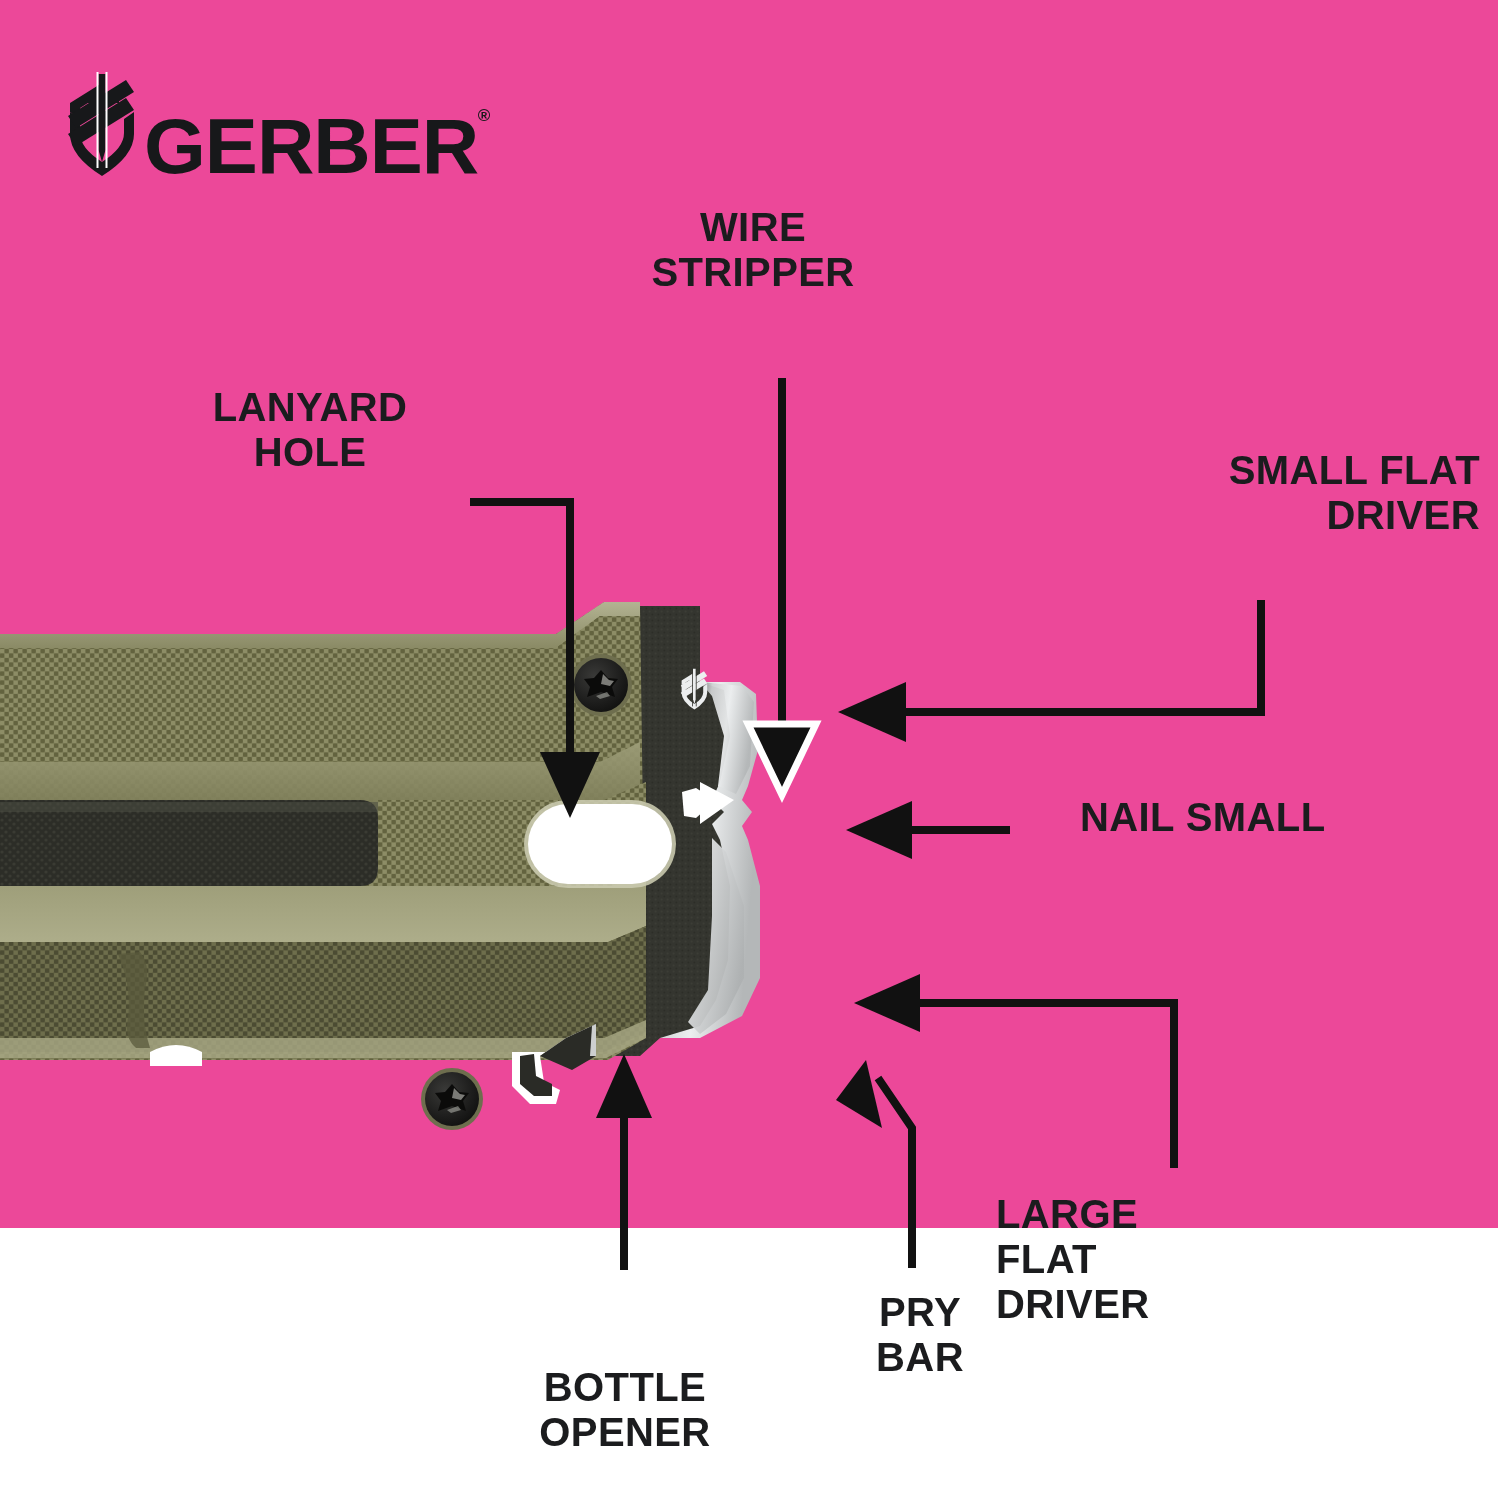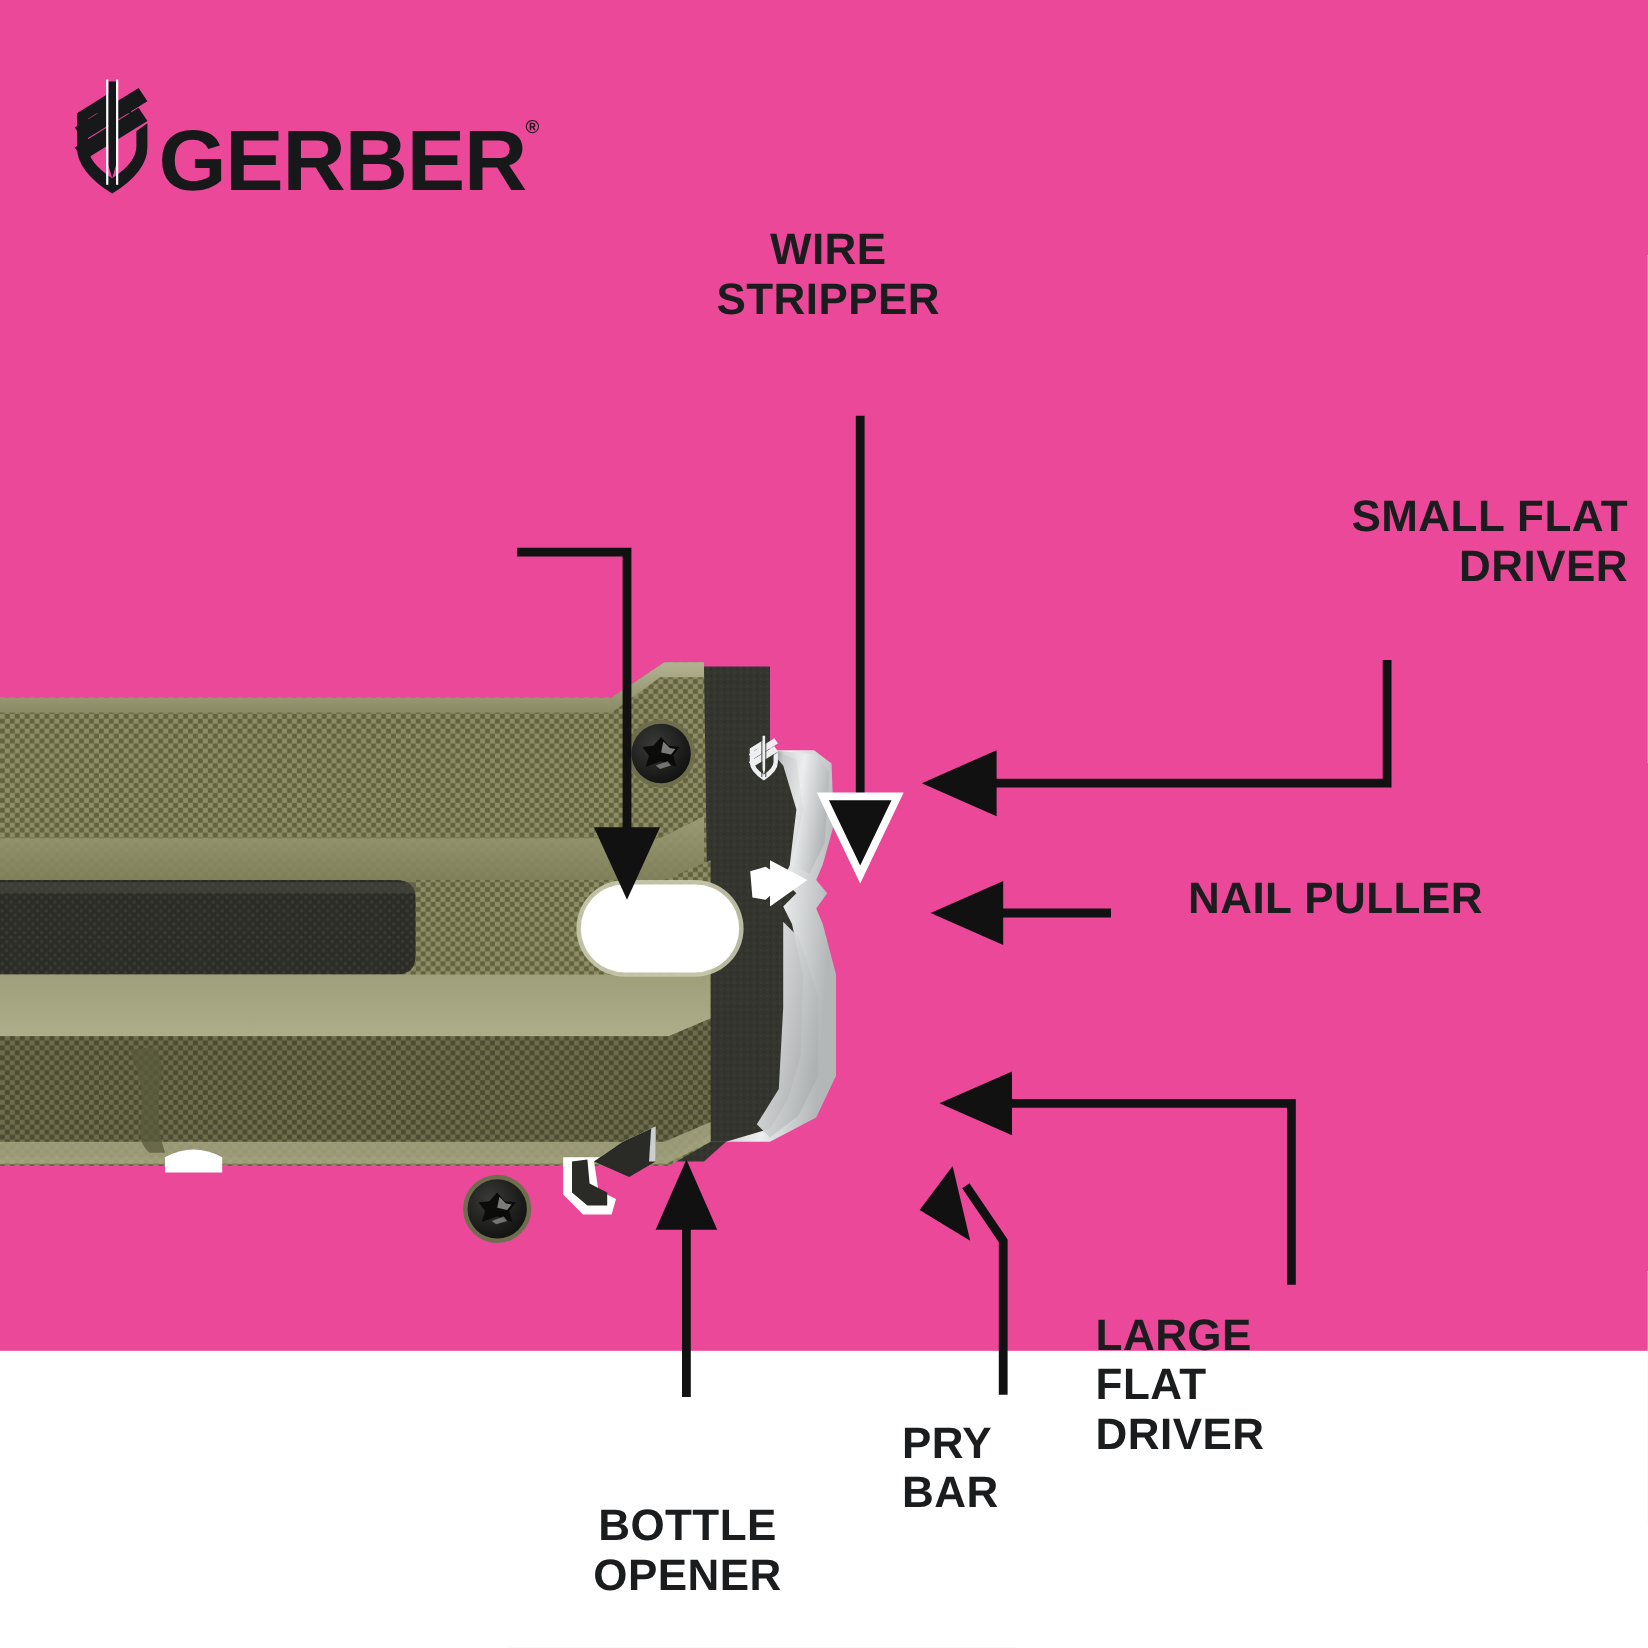--- a/index.html
+++ b/index.html
@@ -26,21 +26,21 @@
     font-size:40px;line-height:1.12;letter-spacing:.4px;
     white-space:pre-line;
   }
   .c-center{text-align:center;}
 
   #lbl-wire{left:527px;top:205px;width:452px;}
   #lbl-lanyard{left:100px;top:385px;width:420px;text-align:center;}
   #lbl-smallflat{left:1030px;top:448px;width:450px;text-align:right;}
   #lbl-nail{left:1080px;top:795px;width:410px;text-align:left;}
   #lbl-bottle{left:460px;top:1365px;width:330px;text-align:center;}
-  #lbl-pry{left:820px;top:1290px;width:200px;text-align:left;}
+  #lbl-pry{left:820px;top:1290px;width:200px;text-align:center;}
   #lbl-large{left:996px;top:1192px;width:330px;}
 
   
   #art{position:absolute;left:0;top:586px;width:960px;height:580px;}
   #leaders{position:absolute;left:0;top:0;width:1498px;height:1498px;pointer-events:none;}
 </style>
 </head>
 <body>
 
 <div id="stage">
@@ -67,25 +67,27 @@
         <rect x="39.5" y="0" width="2" height="96"></rect>
       </g>
     </svg>
     <span class="wordmark">GERBER</span>
     <span class="reg">®</span>
   </div>
 
   <div class="callout c-center" id="lbl-wire">WIRE
 STRIPPER</div>
 
+  <div class="callout" id="lbl-lanyard">LANYARD
+HOLE</div>
 
   <div class="callout" id="lbl-smallflat">SMALL FLAT
 DRIVER</div>
 
-  <div class="callout" id="lbl-nail">NAIL PULLER</div>
+  <div class="callout" id="lbl-nail">NAIL SMALL</div>
 
   <div class="callout" id="lbl-bottle">BOTTLE
 OPENER</div>
 
   <div class="callout" id="lbl-pry">PRY
 BAR</div>
 
   <div class="callout" id="lbl-large">LARGE
 FLAT
 DRIVER</div>

